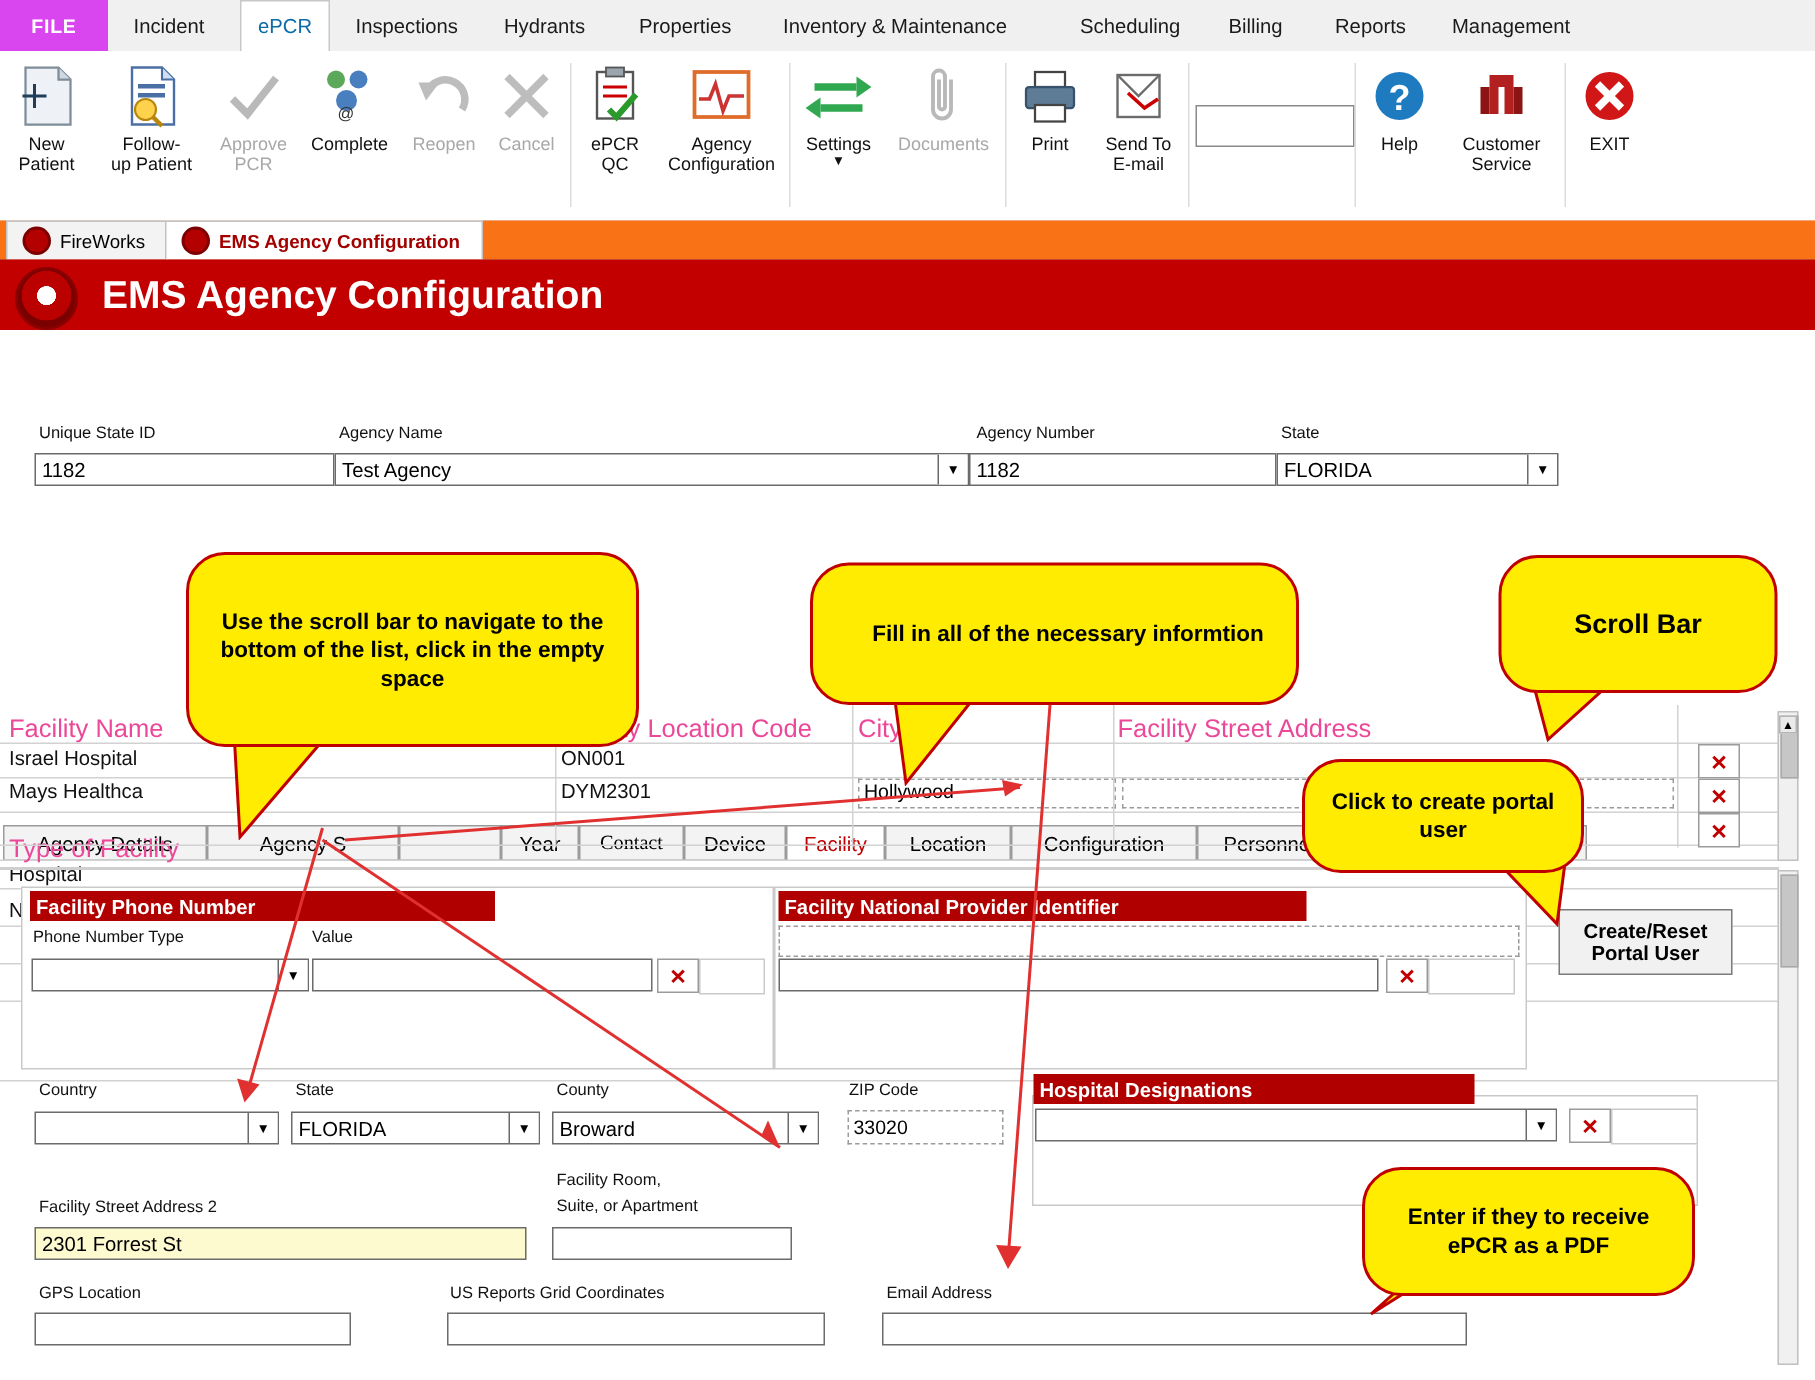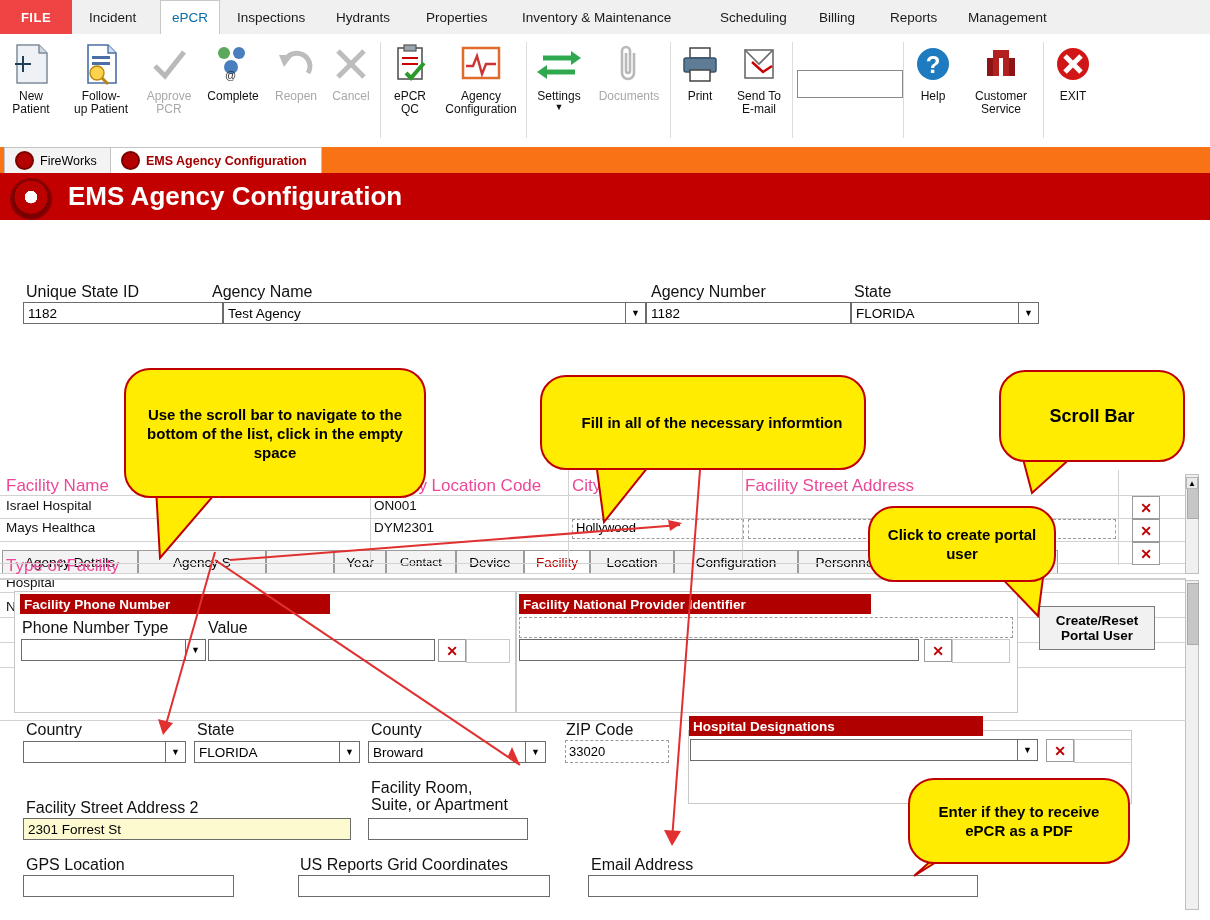--- a/index.html
+++ b/index.html
@@ -4,21 +4,21 @@
 <style>
   html,body{margin:0;padding:0;}
   body{
     width:1210px;height:920px;
     font-family:"Liberation Sans", sans-serif;
     font-size:13px;color:#000;background:#fff;
     position:relative;overflow:hidden;
   }
   
   .menubar{position:absolute;left:0;top:0;width:1210px;height:34px;background:#f0f0f0;border-bottom:1px solid #d6d6d6;}
-  .file-btn{position:absolute;left:0;top:0;width:72px;height:34px;background:#ef4444;color:#fff;
+  .file-btn{position:absolute;left:0;top:0;width:72px;height:34px;background:#d946ef;color:#fff;
             font-weight:bold;font-size:13px;display:flex;align-items:center;justify-content:center;letter-spacing:.5px;}
   .menu-item{position:absolute;top:0;height:34px;display:flex;align-items:center;padding:0 11px;font-size:13.5px;color:#1a1a1a;}
   .menu-item.active{background:#fff;border:1px solid #c8c8c8;border-bottom:1px solid #fff;color:#0b6ca8;height:33px;}
   
   .ribbon{position:absolute;left:0;top:34px;width:1210px;height:113px;background:#fff;border-bottom:2px solid #c9c9c9;}
   .rb{position:absolute;top:4px;width:70px;text-align:center;font-size:12px;line-height:13px;color:#111;}
   .rb .ic{height:52px;display:flex;align-items:center;justify-content:center;}
   .rb .lbl{display:block;}
   .rb.disabled{color:#a8a8a8;}
   .divider{position:absolute;top:8px;width:1px;height:96px;background:#dcdcdc;}
@@ -31,21 +31,21 @@
   .dtab.sel{background:#fff;font-weight:bold;color:#a30000;}
   .dtab .dot{width:15px;height:15px;border-radius:50%;background:#b30000;border:2px solid #7d0000;display:inline-block;}
   
   .banner{position:absolute;left:0;top:173px;width:1210px;height:47px;background:#c20000;}
   .banner h1{position:absolute;left:68px;top:8px;margin:0;color:#fff;font-size:26px;font-weight:bold;}
   .banner .seal{position:absolute;left:10px;top:5px;width:38px;height:38px;border-radius:50%;
                 background:radial-gradient(circle at 50% 45%, #fff 0 22%, #b00 23% 58%, #7a0000 59% 100%);
                 border:2px solid #8a0000;}
   
   .form{position:absolute;left:0;top:220px;width:1210px;height:700px;background:#fff;}
-  .fieldlabel{position:absolute;font-size:16px;color:#111;}
+  .fieldlabel{position:absolute;font-size:11px;color:#111;}
   .inp{position:absolute;border:1px solid #6b6b6b;background:#fff;height:22px;font-size:13.5px;
        display:flex;align-items:center;padding:0 4px;box-sizing:border-box;}
   .inp.yellow{background:#fdfad0;}
   .caret{position:absolute;right:0;top:0;width:19px;height:100%;border-left:1px solid #6b6b6b;background:#fff;
          display:flex;align-items:center;justify-content:center;font-size:9px;}
   
   .tabrow{position:absolute;left:0;top:330px;width:1210px;height:24px;}
   .ftab{position:absolute;top:0;height:24px;border:1px solid #9b9b9b;background:#f3f3f3;
         font-size:13.5px;display:flex;align-items:center;justify-content:center;box-sizing:border-box;}
   .ftab.sel{background:#fff;color:#c00000;border-bottom:1px solid #fff;font-weight:normal;}
@@ -292,21 +292,21 @@
 <div class="banner">
   <div class="seal"></div>
   <h1>EMS Agency Configuration</h1>
 </div>
 
 <div class="form">
 
   <div class="fieldlabel" style="left:26px;top:63px;">Unique State ID</div>
   <div class="inp" style="left:23px;top:82px;width:200px;">1182</div>
 
-  <div class="fieldlabel" style="left:212px;top:63px;">Agency Name</div>
+  <div class="fieldlabel" style="left:226px;top:63px;">Agency Name</div>
   <div class="inp" style="left:223px;top:82px;width:423px;">
     <span>Test Agency</span>
     <span class="caret">▼</span>
   </div>
 
   <div class="fieldlabel" style="left:651px;top:63px;">Agency Number</div>
   <div class="inp" style="left:646px;top:82px;width:205px;">1182</div>
 
   <div class="fieldlabel" style="left:854px;top:63px;">State</div>
   <div class="inp" style="left:851px;top:82px;width:188px;">

